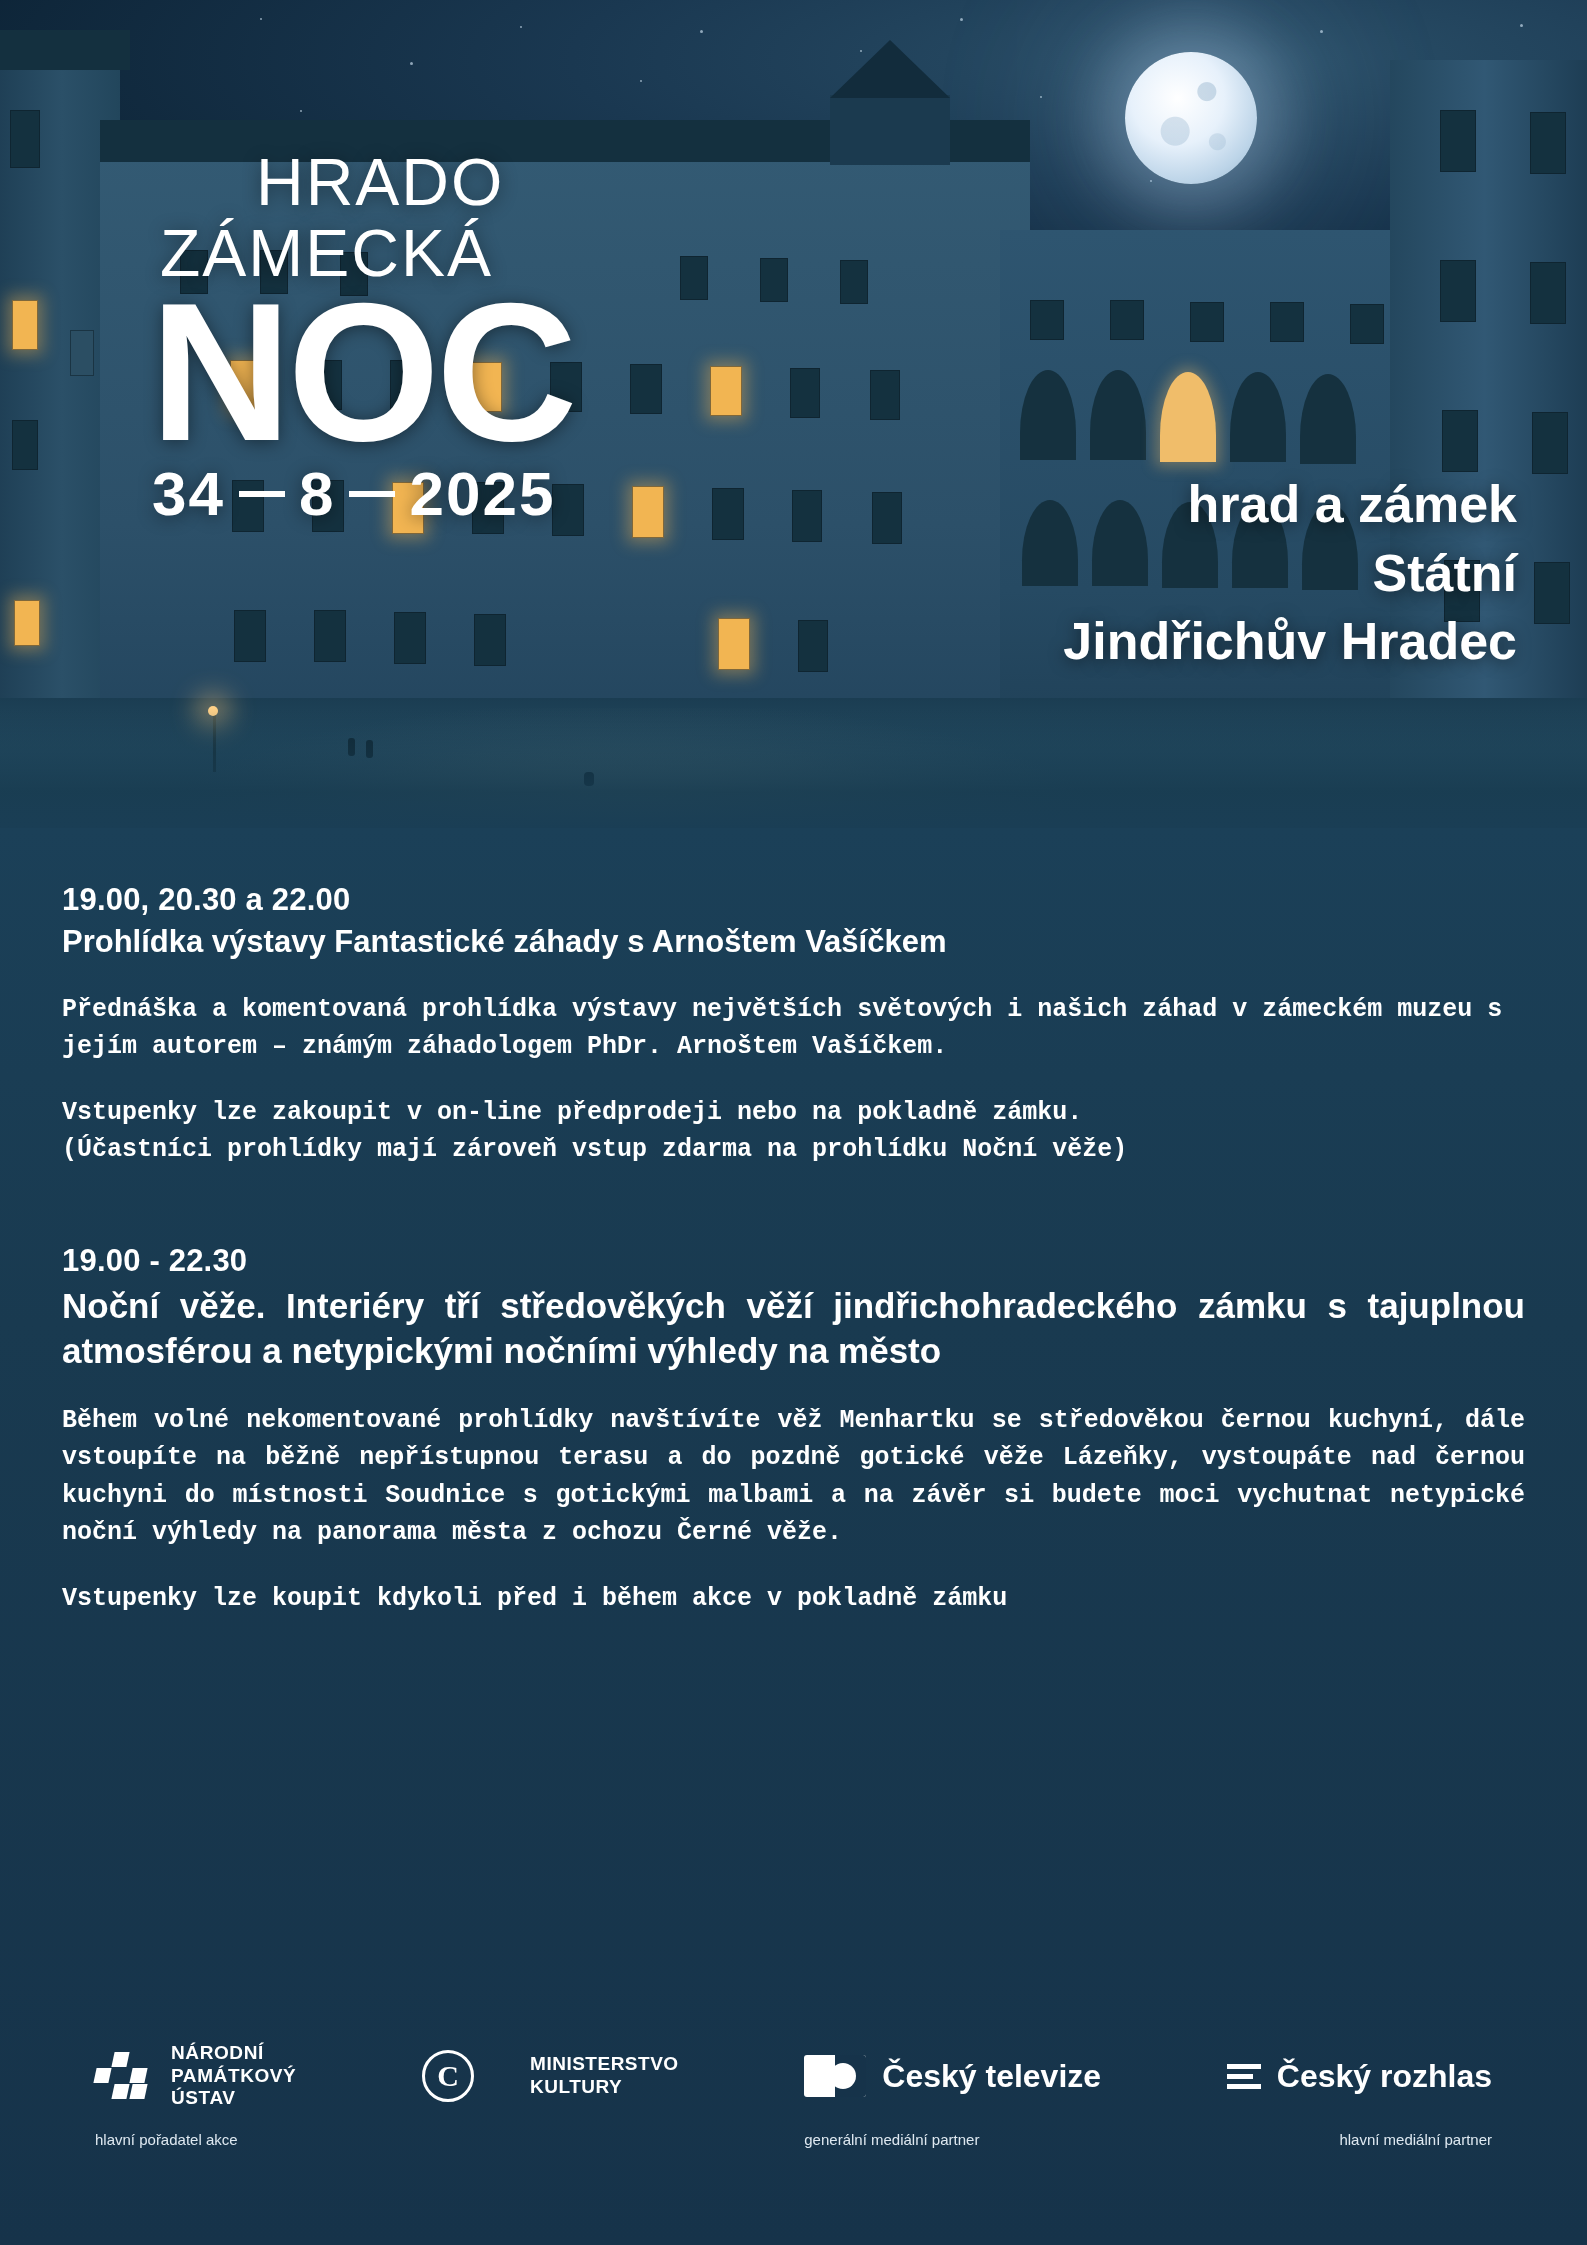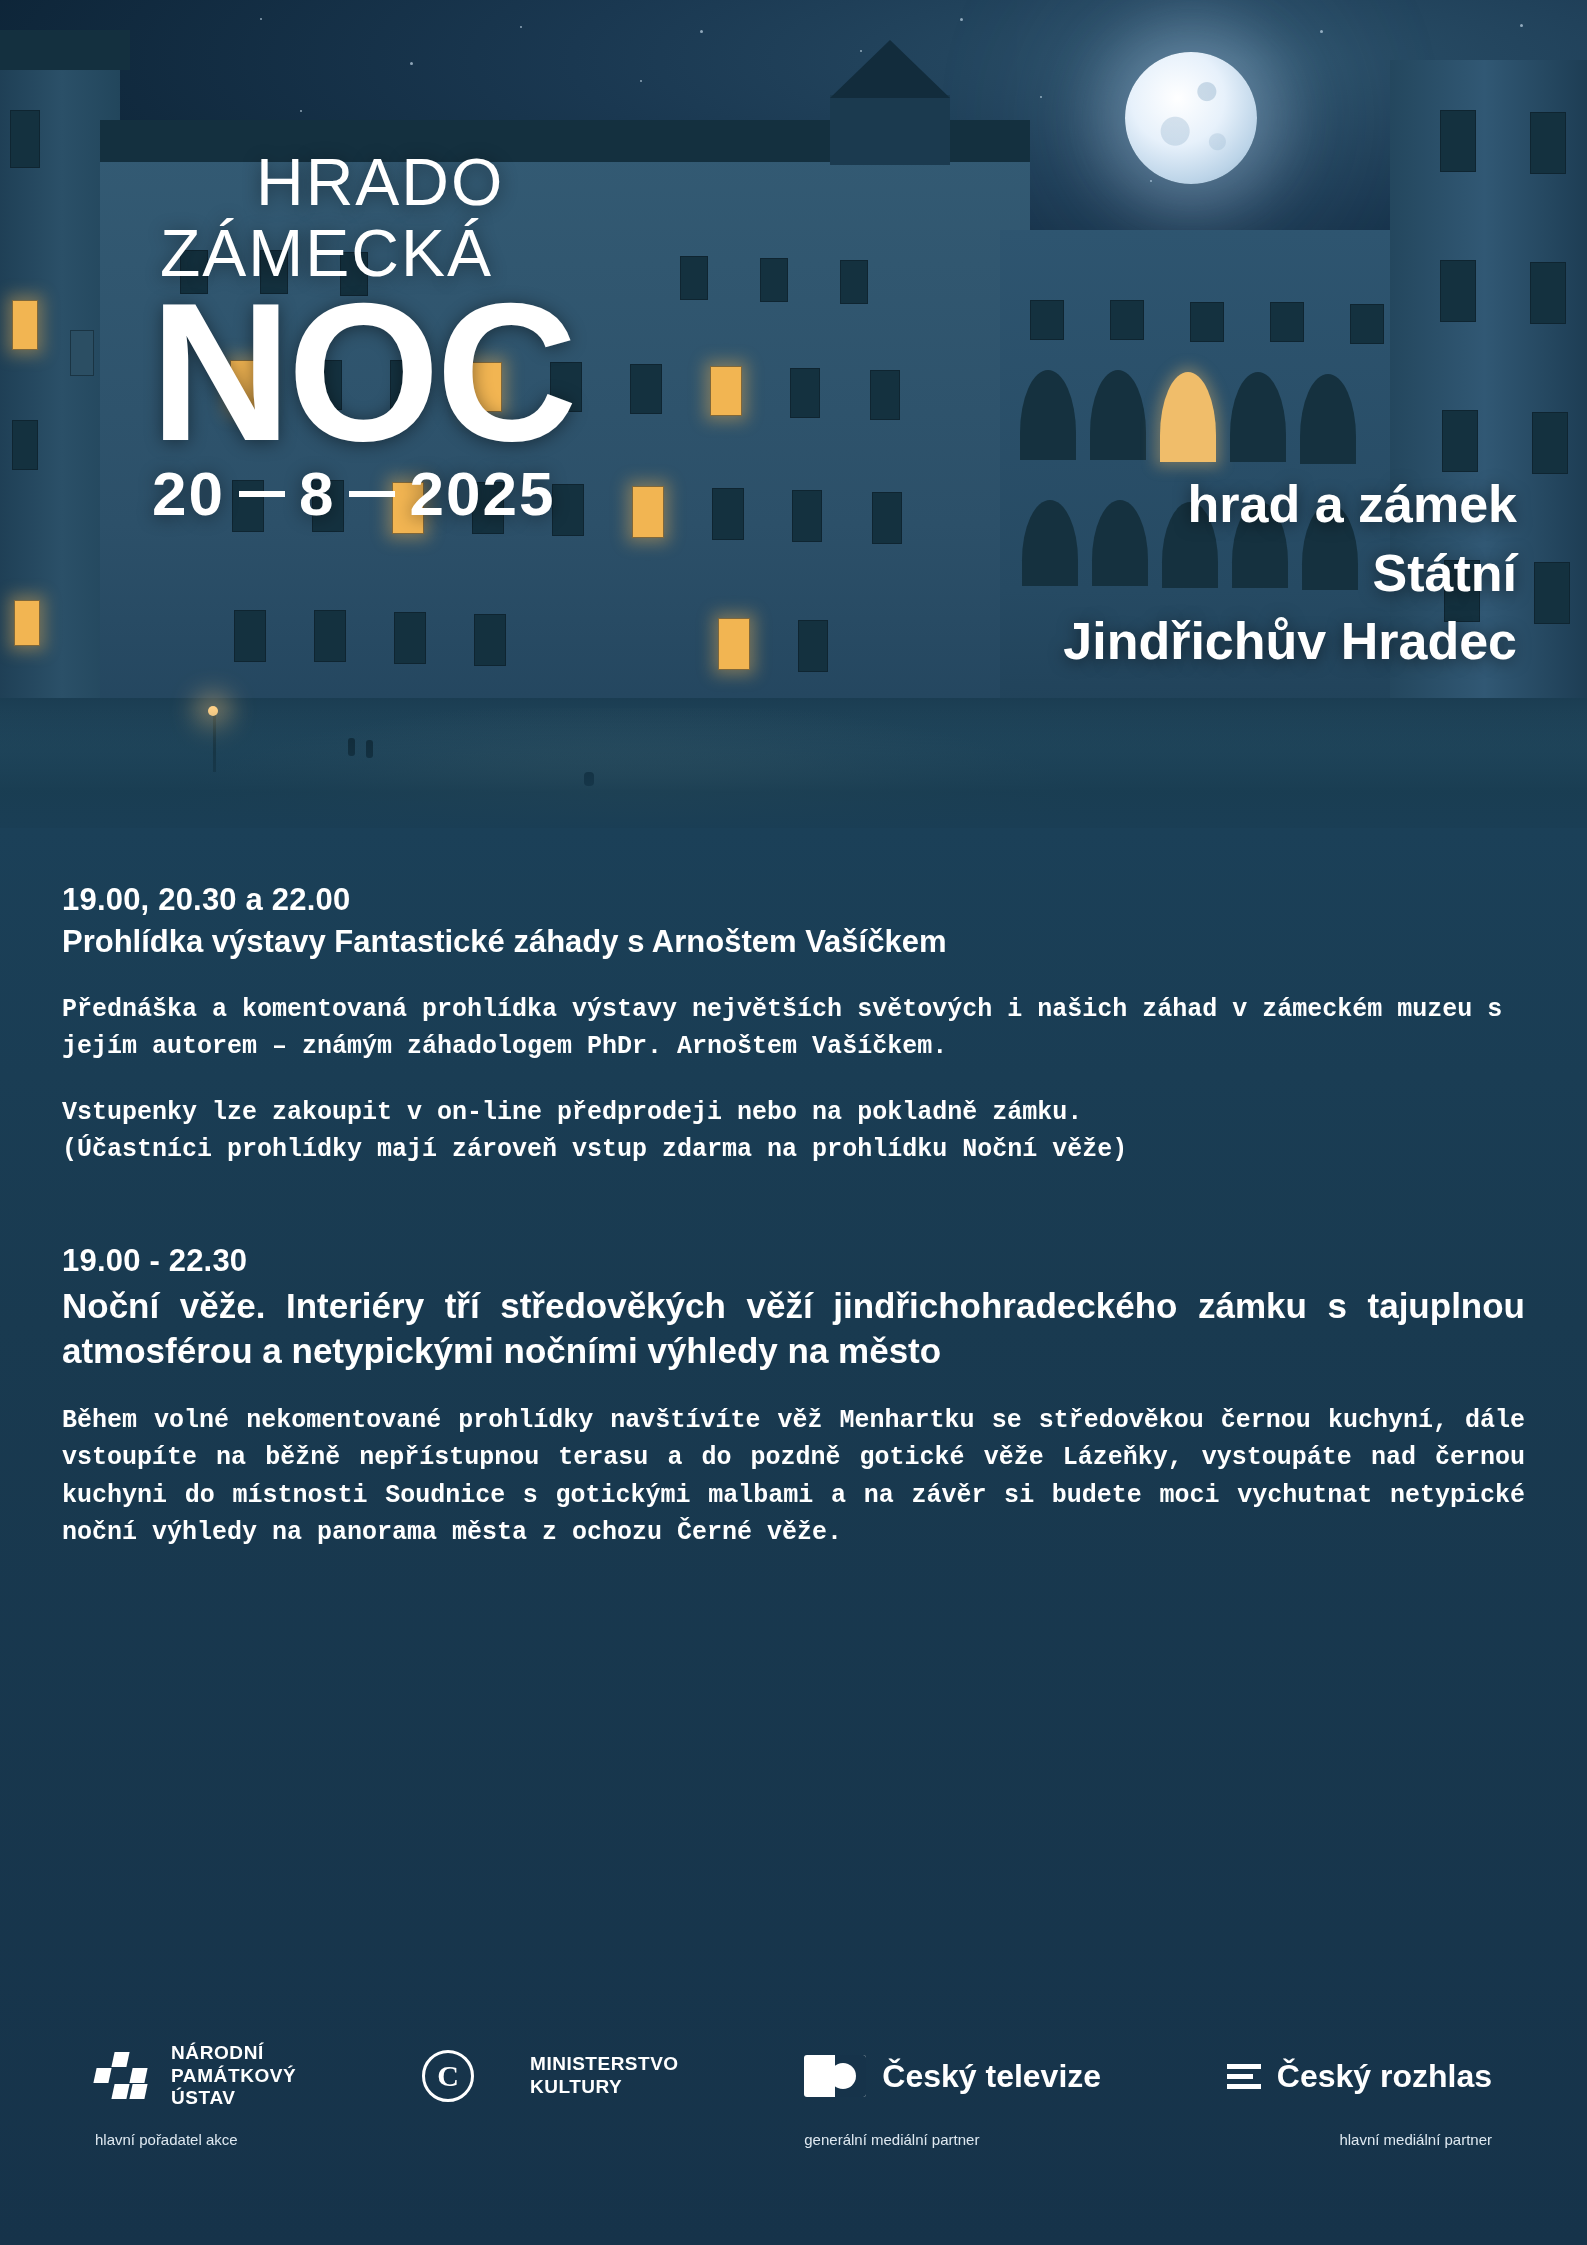--- a/index.html
+++ b/index.html
@@ -410,21 +410,21 @@
     <div class="fig" style="left:366px;top:740px;"></div>
     <div class="fig" style="left:584px;top:772px;width:10px;height:14px;border-radius:4px;"></div>
 
     <div class="hero-fade"></div>
 
     <div class="title-block">
       <div class="t-hrado">HRADO</div>
       <div class="t-zamecka">ZÁMECKÁ</div>
       <div class="t-noc">NOC</div>
       <div class="t-date">
-        <span>20</span>
+        <span>34</span>
         <span class="dash"></span>
         <span>8</span>
         <span class="dash"></span>
         <span>2025</span>
       </div>
     </div>
 
     <div class="place">
       <div>hrad a zámek</div>
       <div>Státní</div>
@@ -441,20 +441,21 @@
       <div class="para" style="white-space:pre-line;">Vstupenky lze zakoupit v on-line předprodeji nebo na pokladně zámku.
 (Účastníci prohlídky mají zároveň vstup zdarma na prohlídku Noční věže)</div>
     </div>
 
     <div class="gap-lg"></div>
 
     <div>
       <div class="sec-time">19.00 - 22.30</div>
       <div class="sec-head big">Noční věže. Interiéry tří středověkých věží jindřichohradeckého zámku s tajuplnou atmosférou a netypickými nočními výhledy na město</div>
       <div class="para just">Během volné nekomentované prohlídky navštívíte věž Menhartku se středověkou černou kuchyní, dále vstoupíte na běžně nepřístupnou terasu a do pozdně gotické věže Lázeňky, vystoupáte nad černou kuchyni do místnosti Soudnice s gotickými malbami a na závěr si budete moci vychutnat netypické noční výhledy na panorama města z ochozu Černé věže.</div>
+      <div class="para">Vstupenky lze koupit kdykoli před i během akce v pokladně zámku</div>
     </div>
 
     <div class="footer">
 
       <div class="logo-col">
         <div class="logo-row">
           <div class="npu-mark">
             <i style="left:0;top:16px;"></i>
             <i style="left:18px;top:0;"></i>
             <i style="left:18px;top:32px;"></i>

